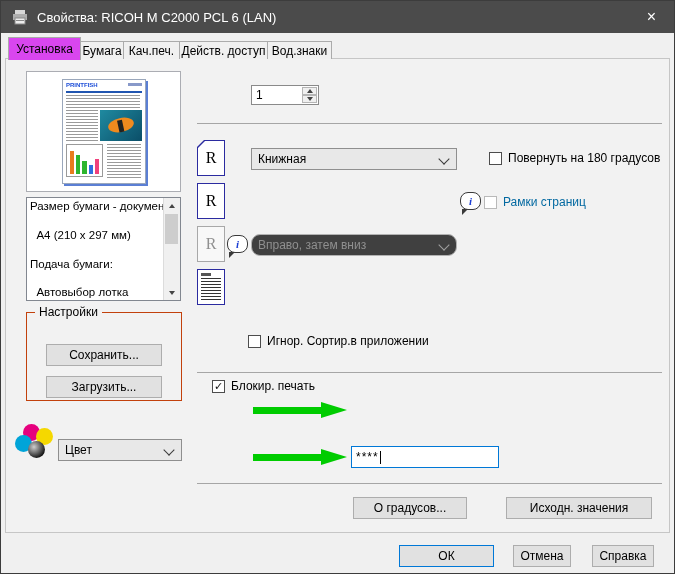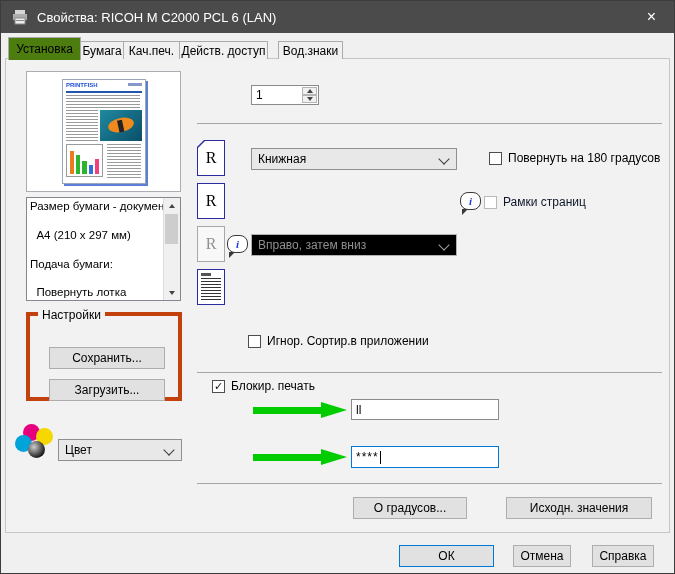--- a/index.html
+++ b/index.html
@@ -8,42 +8,42 @@
     box-sizing:border-box;border:1px solid #3c3c3c;overflow:hidden;}
   
   .titlebar{position:absolute;left:0;top:0;right:0;height:32px;background:#4b4b4b;
     display:flex;align-items:center;padding-left:10px;box-sizing:border-box;}
   .titlebar .apptitle{color:#ffffff;font-size:13px;margin-left:8px;}
   .closebtn{position:absolute;right:0;top:0;width:45px;height:32px;display:flex;
     align-items:center;justify-content:center;color:#fff;font-size:16px;cursor:default;}
   
   .tab{position:absolute;top:40px;height:17px;background:#f0f0f0;border:1px solid #ababab;
     border-bottom:none;display:flex;align-items:center;justify-content:center;z-index:2;}
-  .tab.active{top:36px;height:22px;background:#4d7c0f;z-index:4;}
+  .tab.active{top:36px;height:22px;background:#d946ef;z-index:4;}
   .tabpage{position:absolute;left:4px;top:57px;width:665px;height:475px;background:#f2f2f2;
     border:1px solid #c6c6c6;box-sizing:border-box;z-index:1;}
   
   .lbl{position:absolute;white-space:nowrap;}
   .lbl.dis{color:#9d9d9d;}
   .combo{position:absolute;height:22px;background:#e8e8e8;border:1px solid #8f8f8f;
     box-sizing:border-box;display:flex;align-items:center;padding-left:6px;z-index:5;}
   .combo .chev{position:absolute;right:8px;top:6px;width:7px;height:7px;
     border-left:1.5px solid #3a3a3a;border-bottom:1.5px solid #3a3a3a;
     transform:rotate(-45deg);}
-  .combo.dis{background:#000000;border-color:#b2b2b2;color:#8f8f8f;}
+  .combo.dis{background:#404040;border-color:#b2b2b2;color:#8f8f8f;border-radius:9px;}
   .combo.dis .chev{border-color:#a0a0a0;}
   .btn{position:absolute;background:#e1e1e1;border:1px solid #adadad;box-sizing:border-box;
     display:flex;align-items:center;justify-content:center;font-size:12px;z-index:5;}
   .btn.default{border:1px solid #0078d7;}
   .cbrow{position:absolute;display:flex;align-items:center;gap:6px;z-index:5;white-space:nowrap;}
   .cb{width:13px;height:13px;background:#fff;border:1px solid #4d4d4d;box-sizing:border-box;
     display:flex;align-items:center;justify-content:center;flex:0 0 13px;}
   .cb .mark{font-size:11px;line-height:10px;color:#111;}
   .cbrow.dis .cb{border-color:#b9b9b9;}
-  .cbrow.dis .cblabel{color:#0f172a;}
+  .cbrow.dis .cblabel{color:#0369a1;}
   .sep{position:absolute;height:1px;background:#a6a6a6;z-index:5;}
   .field{position:absolute;background:#fff;border:1px solid #8a8a8a;box-sizing:border-box;
     display:flex;align-items:center;padding-left:4px;z-index:5;}
   .field.focus{border:1px solid #0078d7;}
   .caret{display:inline-block;width:1px;height:13px;background:#000;margin-left:1px;}
   .stars{letter-spacing:1px;font-size:12px;}
   
   .spinwrap{position:absolute;width:68px;height:20px;background:#fff;border:1px solid #8a8a8a;
     box-sizing:border-box;z-index:5;}
   .spinval{position:absolute;left:4px;top:2px;}
@@ -79,21 +79,21 @@
     border:1px solid #828790;box-sizing:border-box;overflow:hidden;z-index:5;}
   .infolines{position:absolute;left:3px;top:1px;right:17px;font-size:11.5px;line-height:14.4px;
     white-space:pre;overflow:hidden;}
   .scrollbar{position:absolute;right:0;top:0;bottom:0;width:16px;background:#f0f0f0;
     border-left:1px solid #dcdcdc;}
   .scrbtn{position:absolute;left:0;width:15px;height:15px;display:flex;align-items:center;
     justify-content:center;background:#f0f0f0;}
   .scrthumb{position:absolute;left:1px;top:16px;width:13px;height:30px;background:#cdcdcd;}
   
   .groupbox{position:absolute;left:25px;top:311px;width:156px;height:89px;
-    border:4px solid #c2410c;box-sizing:border-box;z-index:5;}
+    border:1px solid #c2410c;box-sizing:border-box;z-index:5;}
   .grouptitle{position:absolute;left:8px;top:-8px;background:#f2f2f2;padding:0 4px;}
   
   .cmyk{position:absolute;left:14px;top:423px;width:42px;height:38px;z-index:5;}
   .dot{position:absolute;width:17px;height:17px;border-radius:50%;}
   .dot.m{left:8px;top:0;background:#e6007e;}
   .dot.y{left:21px;top:4px;background:#f5d800;}
   .dot.c{left:0;top:11px;background:#00a4d8;}
   .dot.k{left:13px;top:17px;background:radial-gradient(circle at 35% 35%,#cfcfcf,#111 75%);}
   
   .ricon{position:absolute;left:196px;width:28px;height:36px;background:#fff;
@@ -140,21 +140,21 @@
   </div>
   <div class="tab" style="left:79px;width:42px;">
     <span>Бумага</span>
   </div>
   <div class="tab" style="left:122px;width:55px;">
     <span>Кач.печ.</span>
   </div>
   <div class="tab" style="left:178px;width:87px;">
     <span>Действ. доступ</span>
   </div>
-  <div class="tab" style="left:277px;width:63px;">
+  <div class="tab" style="left:266px;width:63px;">
     <span>Вод.знаки</span>
   </div>
 
   <div class="tabpage"></div>
 
   <div class="previewbox">
     <div class="pvpage">
       <div class="pvhead">
         <span class="pvbrand">PRINTFISH</span>
         <span class="pvheadr"></span>
@@ -174,21 +174,21 @@
         <div class="bar" style="height:15px;background:#f0417c;"></div>
       </div>
       <div class="pvlines" style="left:44px;top:64px;width:34px;height:34px;"></div>
     </div>
   </div>
 
   <div class="infolist">
     <div class="infolines"><span>Размер бумаги - документ</span><br>
 <span>  А4 (210 x 297 мм)</span><br>
 <span>Подача бумаги:</span><br>
-<span>  Повернуть лотка</span><br>
+<span>  Автовыбор лотка</span><br>
 <br>
 <br>
 </div>
     <div class="scrollbar">
       <div class="scrbtn" style="top:0;">
           <div class="tri-up"></div>
         </div>
       <div class="scrthumb"></div>
       <div class="scrbtn" style="bottom:0;">
           <div class="tri-down"></div>
@@ -281,23 +281,20 @@
   <div class="sep" style="left:196px;top:371px;width:465px;"></div>
 
   <div class="cbrow" style="left:211px;top:378px;">
     <span class="cb">
         <span class="mark">✓</span>
       </span>
     <span class="cblabel">Блокир. печать</span>
   </div>
 
   <span class="lbl" style="left:350px;top:381px;">ИД пользователя: (1-9 буквенно-цифровых символов)</span>
-  <div class="field" style="left:350px;top:398px;width:148px;height:21px;">
-    <span>ll</span>
-  </div>
   <div class="garrow" style="left:252px;top:401px;">
     <div class="shaft"></div>
       <div class="head"></div>
   </div>
 
   <span class="lbl" style="left:350px;top:428px;">Пароль: (4-8 цифровых значений)</span>
   <div class="field focus" style="left:350px;top:445px;width:148px;height:22px;">
     <span class="stars">****</span>
       <span class="caret"></span>
   </div>

